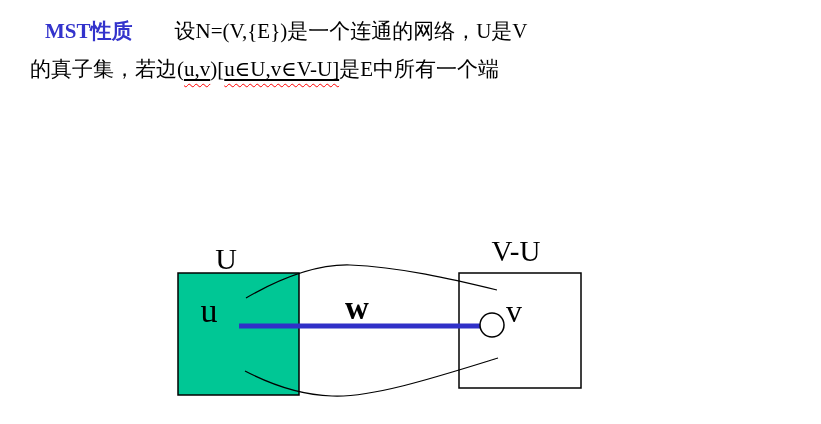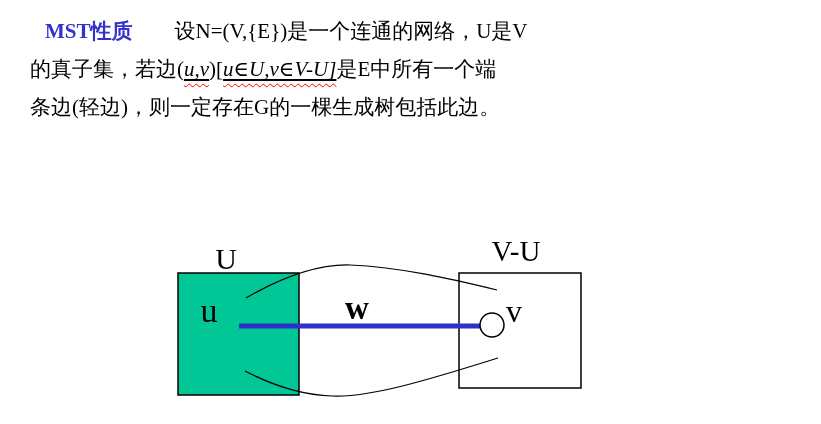--- a/index.html
+++ b/index.html
@@ -29,21 +29,20 @@
     font-weight: bold;
   }
   .line1-rest { margin-left: 42px; }
   
   .squiggle {
     text-decoration-line: underline;
     text-decoration-style: wavy;
     text-decoration-color: var(--squiggle_red, #ff0000);
     text-decoration-thickness: 1px;
     text-underline-offset: 7px;
-    font-style: italic;
   }
   .solid-underline {
     text-decoration-line: underline;
     text-decoration-style: solid;
     text-decoration-color: #000000;
     text-decoration-thickness: 1.5px;
     text-underline-offset: 3px;
   }
   
   .diagram-svg {
@@ -63,21 +62,20 @@
 
 <div class="slide">
 
   <div class="text-block">
     <div class="text-line line-1">
       <span class="title-term">MST性质</span><span class="line1-rest">设N=(V,{E})是一个连通的网络，U是V</span>
     </div>
     <div class="text-line">
       <span>的真子集，若边(</span><span class="squiggle"><span class="solid-underline">u,v</span></span><span>)[</span><span class="squiggle"><span class="solid-underline">u∈U,v∈V-U]</span></span><span>是E中所有一个端</span>
     </div>
-    <div class="text-line">条边(轻边)，则一定存在G的一棵生成树包括此边。</div>
   </div>
 
   <svg class="diagram-svg" viewBox="0 0 821 424" xmlns="http://www.w3.org/2000/svg">
 
     <rect x="178" y="273" width="121" height="122" stroke="#000000" stroke-width="1.5" fill="#00c795"></rect>
 
     <rect x="459" y="273" width="122" height="115" fill="#ffffff" stroke="#000000" stroke-width="1.5"></rect>
 
     <path d="M246,298 C272,283 312,264 350,265 C400,267 452,279 497,290" fill="none" stroke="#000000" stroke-width="1.2"></path>
     <path d="M245,371 C270,384 302,395 332,396 C372,398 440,376 498,358" fill="none" stroke="#000000" stroke-width="1.2"></path>

